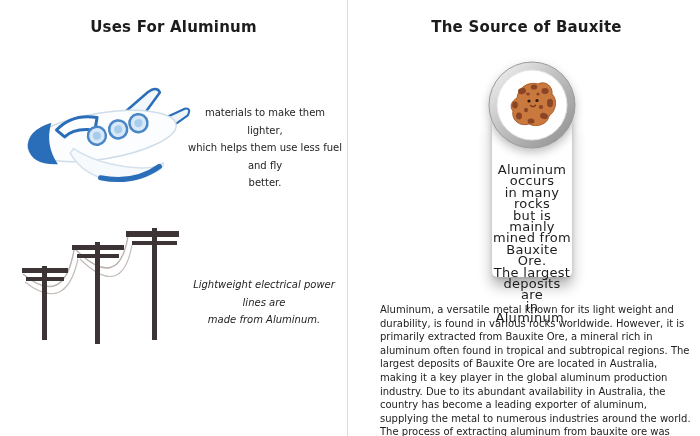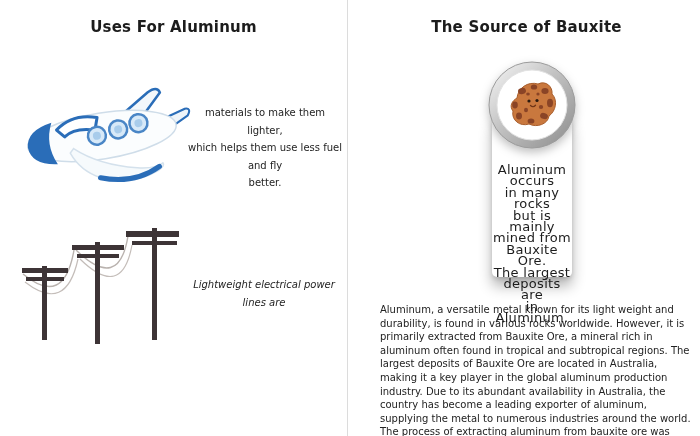--- a/index.html
+++ b/index.html
@@ -124,20 +124,21 @@
 
     <g fill="#3d3436">
       <rect x="138" y="6" width="5" height="112"></rect>
       <rect x="112" y="9" width="56" height="6"></rect>
       <rect x="118" y="19" width="45" height="4"></rect>
     </g>
   </svg>
 
   <div class="caption power">
     <div>Lightweight electrical power lines are</div>
+    <div>made from Aluminum.</div>
   </div>
 
   <div class="col-title right">The Source of Bauxite</div>
 
   <div class="tag-card">
     <div class="tag-text">
       <div>Aluminum</div>
       <div>occurs</div>
       <div>in many rocks</div>
       <div>but is mainly</div>

